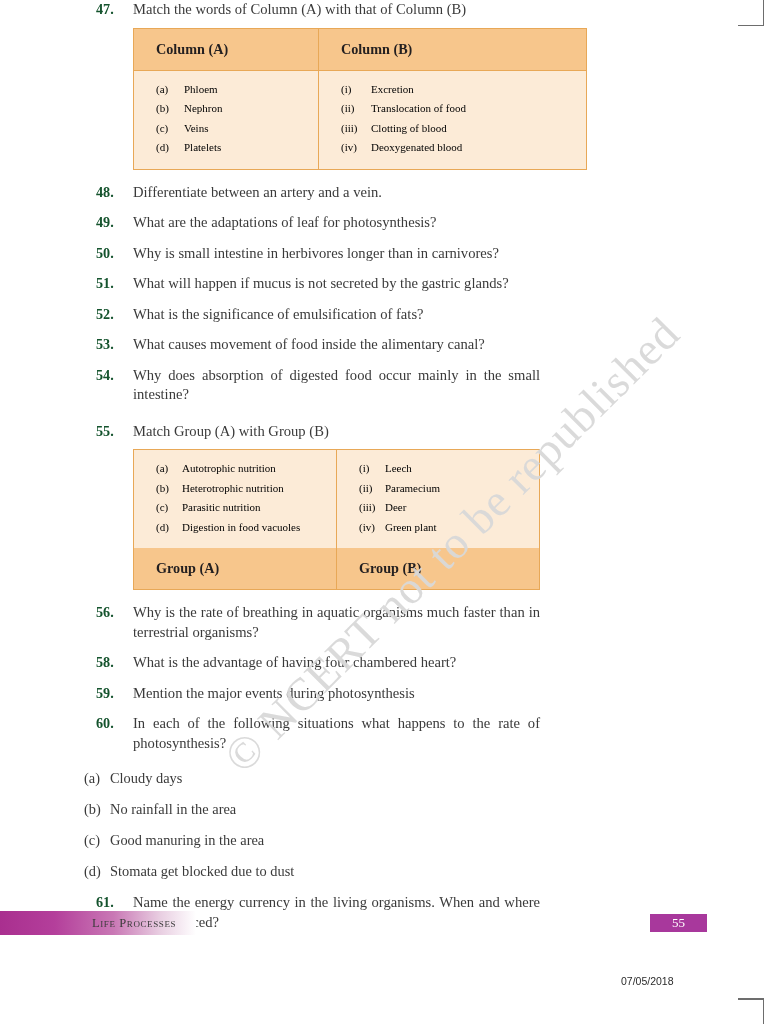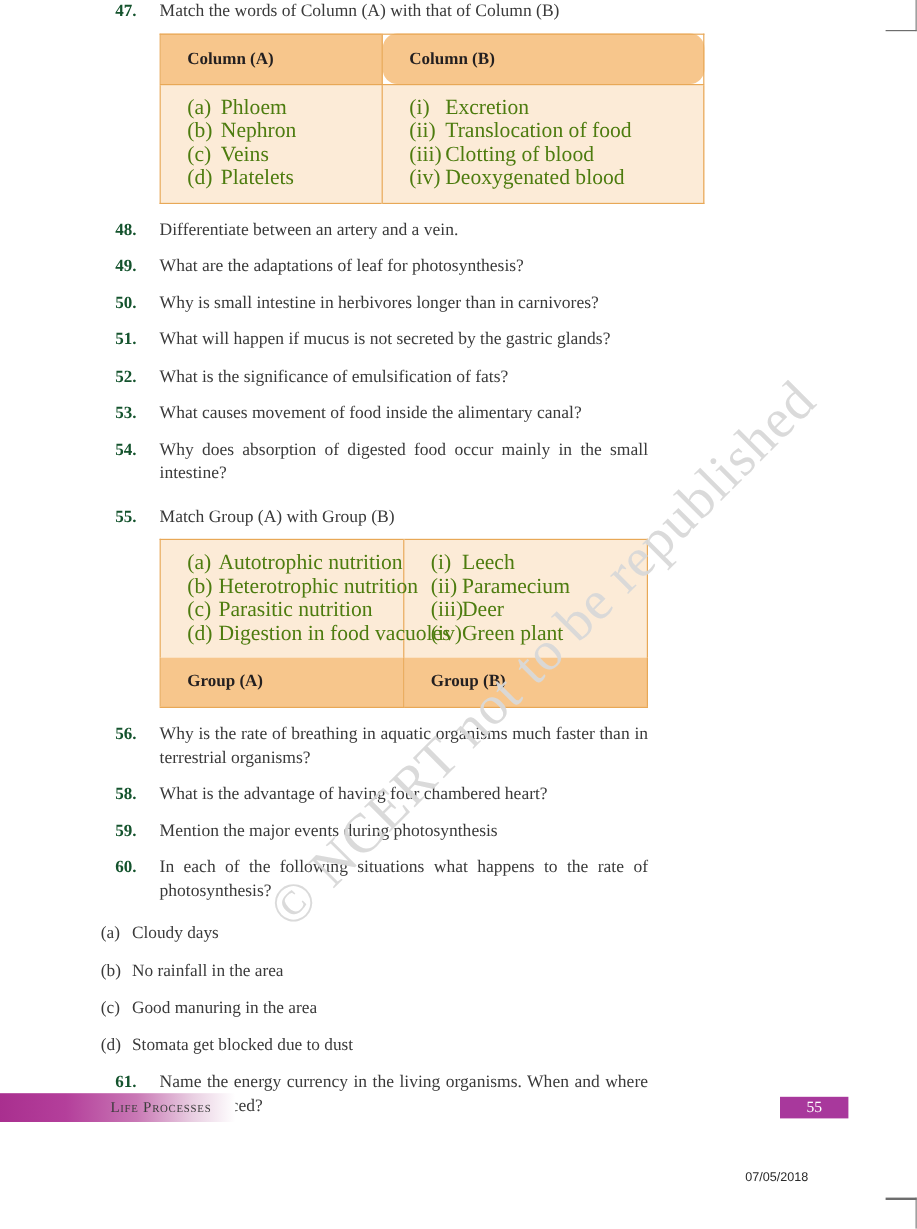--- a/index.html
+++ b/index.html
@@ -135,35 +135,35 @@
   .match-table td {
     background: #fcebd7;
     padding: 9px 0 11px 22px;
     border-right: 1px solid #e8a857;
     vertical-align: top;
   }
   .match-table td:last-child { border-right: none; }
 
   .cell-list { list-style: none; margin: 0; padding: 0; }
   .cell-list li {
-    font-size: 18px;
+    font-size: 11px;
     line-height: 19.5px;
-    color: #4d7c0f;
+    color: #000000;
     white-space: nowrap;
   }
   .cell-list li .marker {
     display: inline-block;
     width: 28px;
   }
   .cell-list li .marker.wide { width: 30px; }
 
   
   #table-47 { width: 407px; }
   #table-47 .col-a { width: 162px; margin-left: 40px; }
-  #table-47 .col-b { width: 245px; border-radius: 12px; }
+  #table-47 .col-b { width: 245px; }
 
   
   #table-55 { width: 407px; }
   #table-55 .col-a { width: 225px; }
   #table-55 .col-b { width: 182px; }
   #table-55 .cell-list li .marker { width: 26px; }
 
   
   .footer-bar {
     position: absolute;

